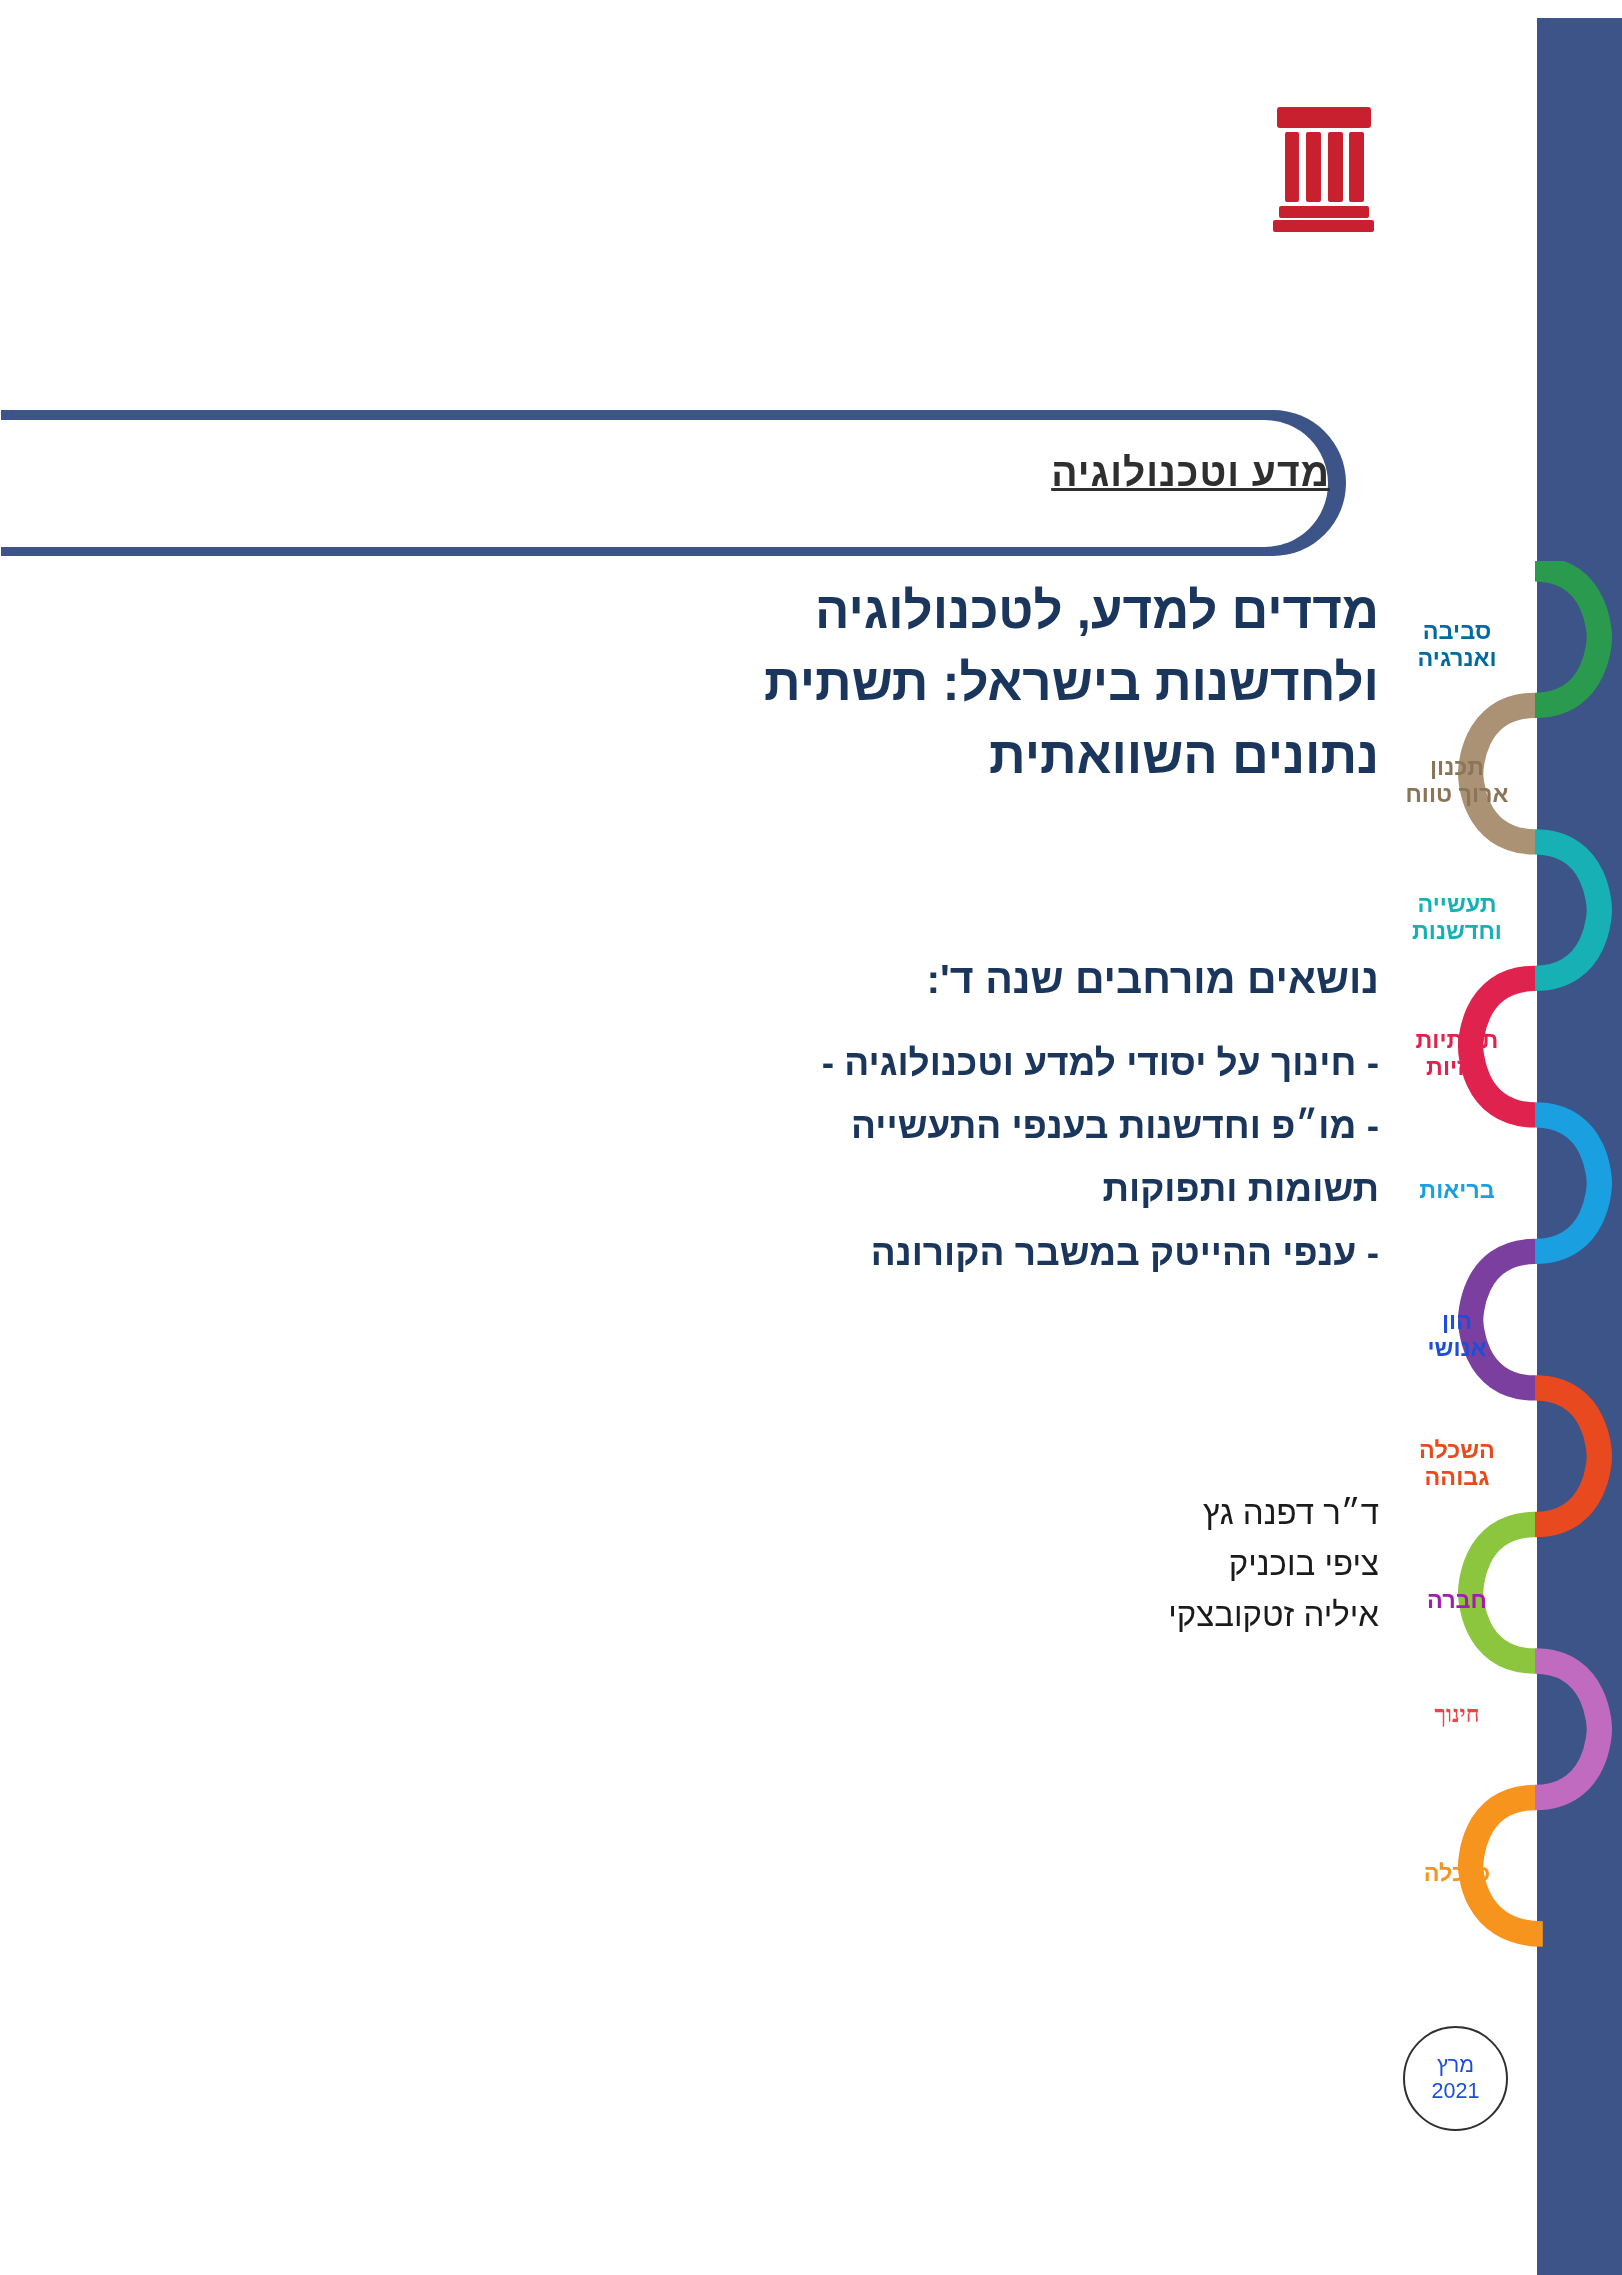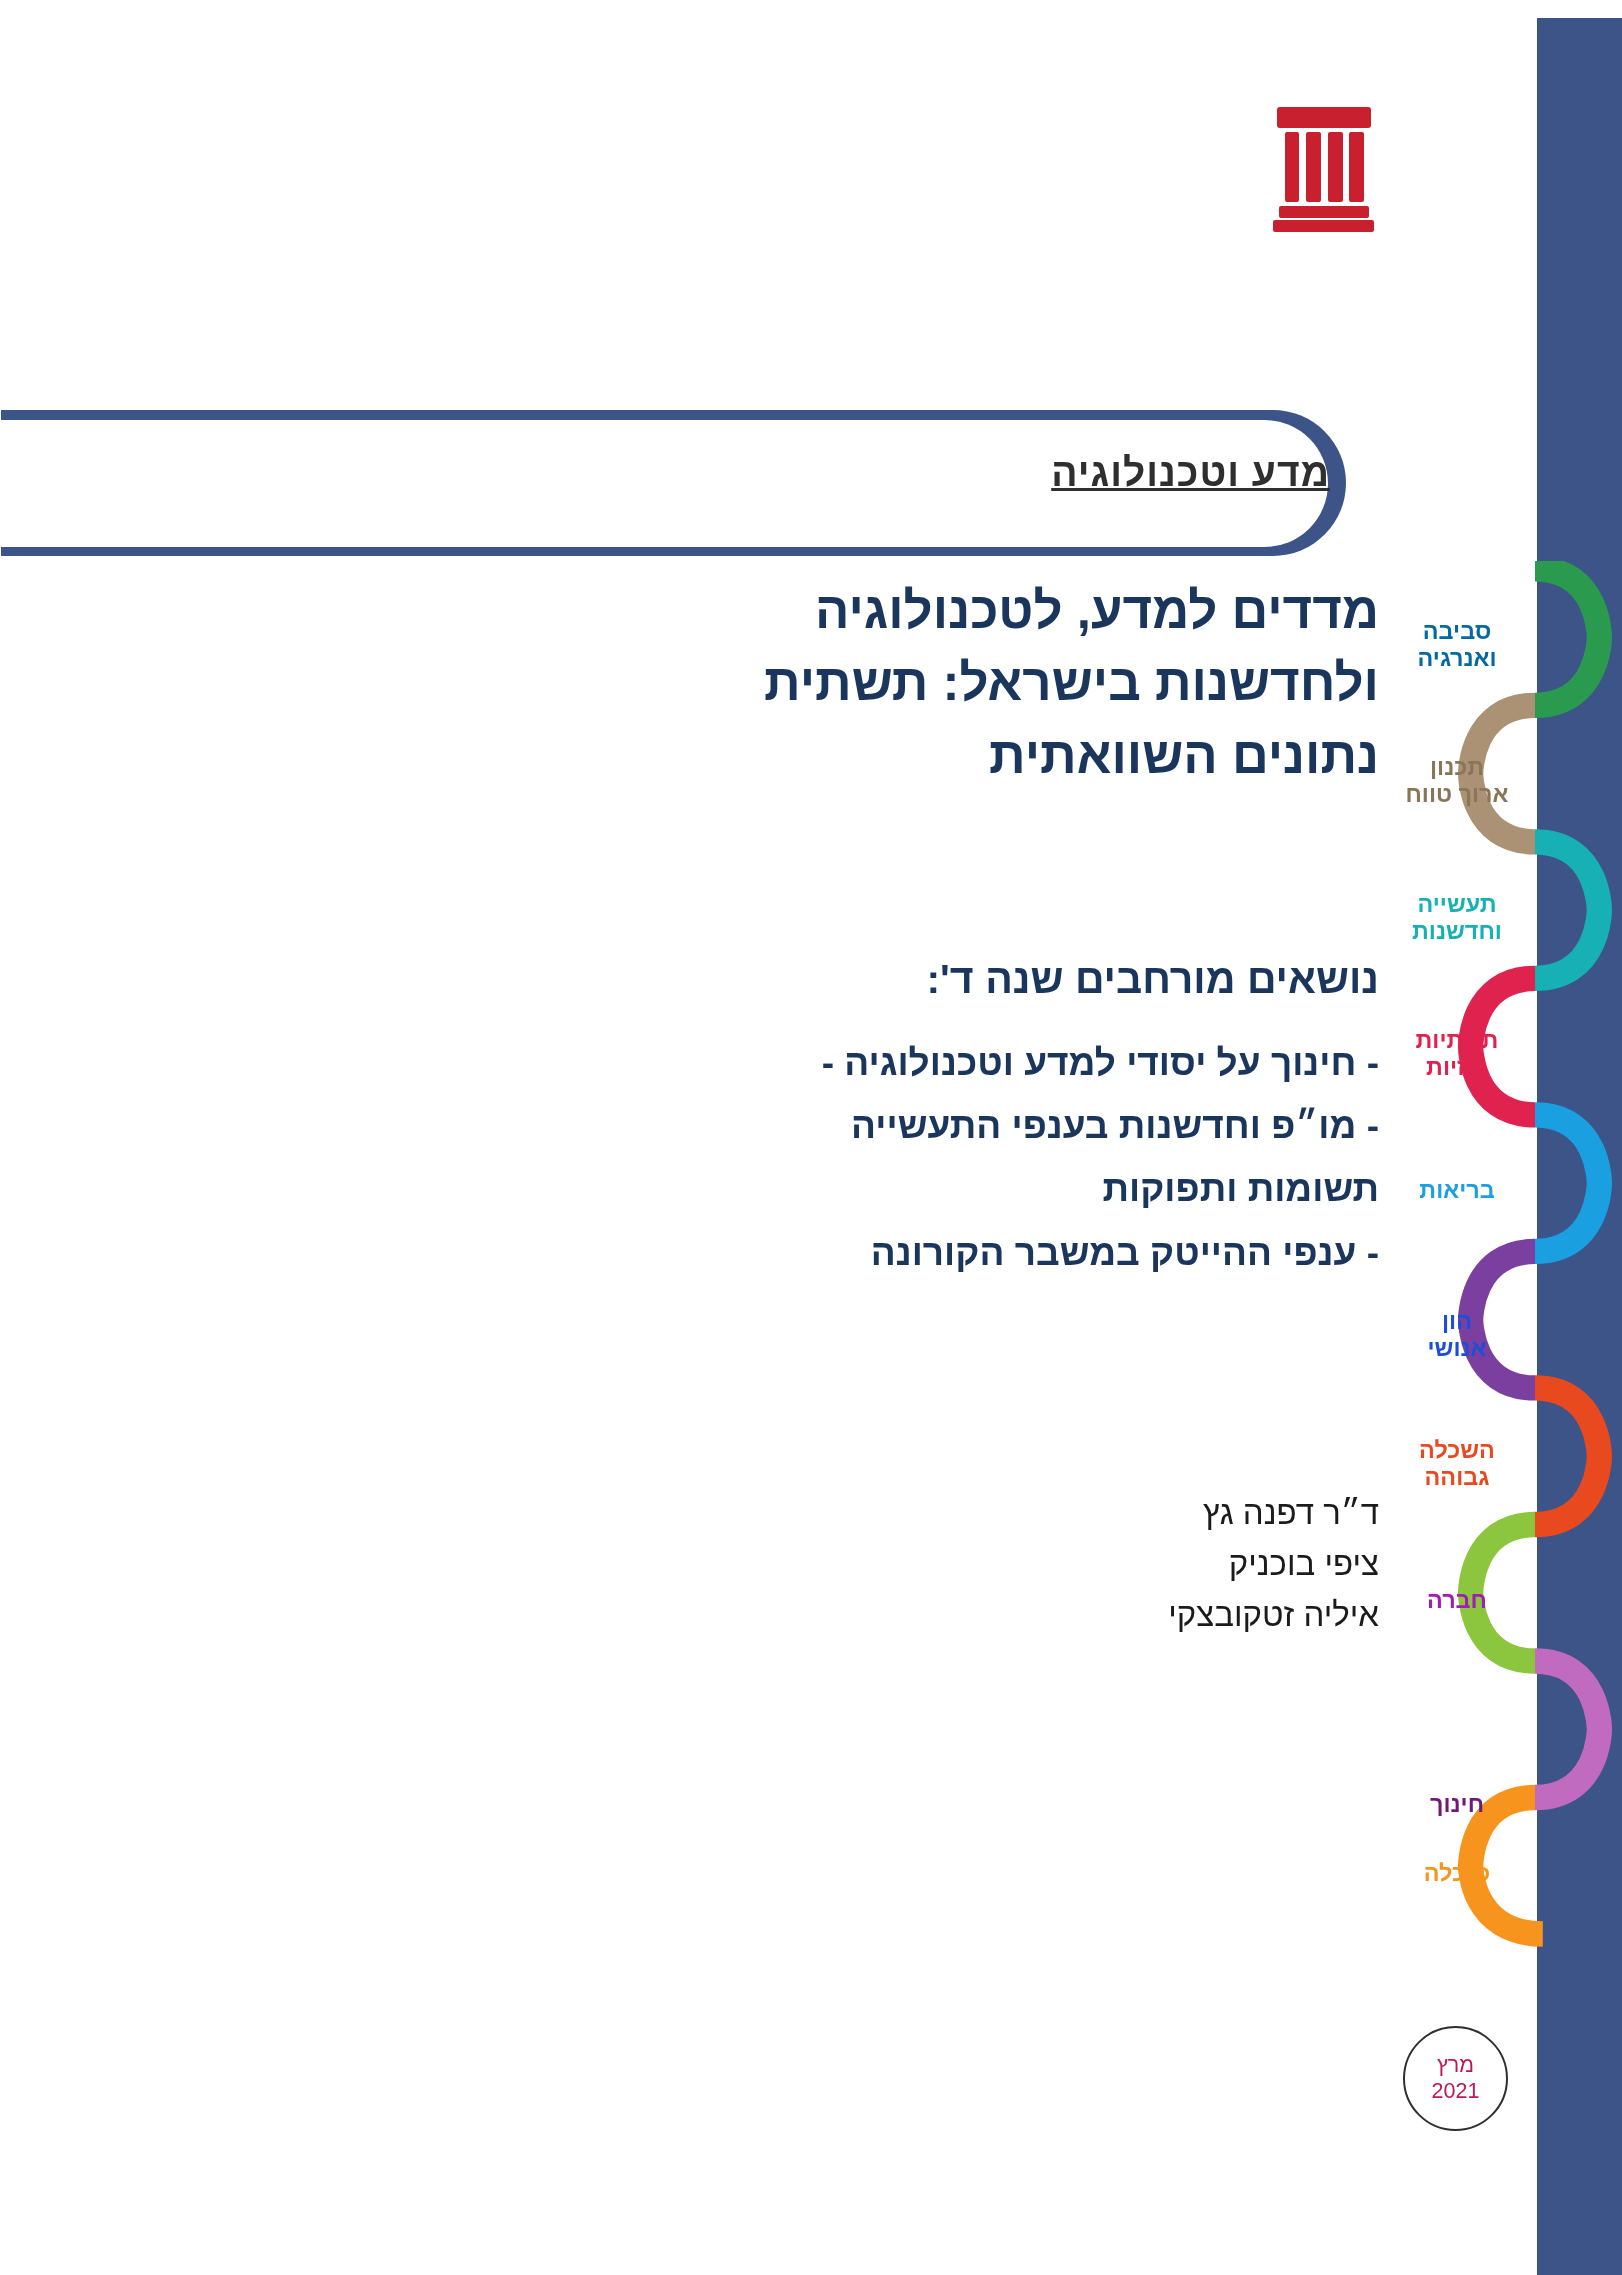--- a/index.html
+++ b/index.html
@@ -227,21 +227,21 @@
     right: 115px;
     width: 101px;
     height: 101px;
     border: 2px solid #2f2f2f;
     border-radius: 50%;
     display: flex;
     flex-direction: column;
     align-items: center;
     justify-content: center;
     background: #ffffff;
-    color: #be185d;
+    color: #1d4ed8;
     font-size: 21.5px;
     line-height: 1.2;
   }
   .date-seal .m { font-weight: normal; }
   .date-seal .y { font-weight: normal; }
 </style>
 </head>
 <body>
 
 <div class="page">
@@ -325,21 +325,21 @@
         <div>הון</div>
         <div>אנושי</div>
       </div>
     <div class="ribbon-label" style="top:876px; color:#e8491f;">
         <div>השכלה</div>
         <div>גבוהה</div>
       </div>
     <div class="ribbon-label" style="top:1026px; color:#a21caf;">
         <div>חברה</div>
       </div>
-    <div class="ribbon-label" style="top:1230px; color:#701a75;">
+    <div class="ribbon-label" style="top:1140px; color:#ef4444;font-family:Liberation Serif, serif;">
         <div>חינוך</div>
       </div>
     <div class="ribbon-label" style="top:1299px; color:#f7941e;">
         <div>כלכלה</div>
       </div>
   </div>
 
   <div class="date-seal">
     <div class="m">מרץ</div>
     <div class="y">2021</div>

